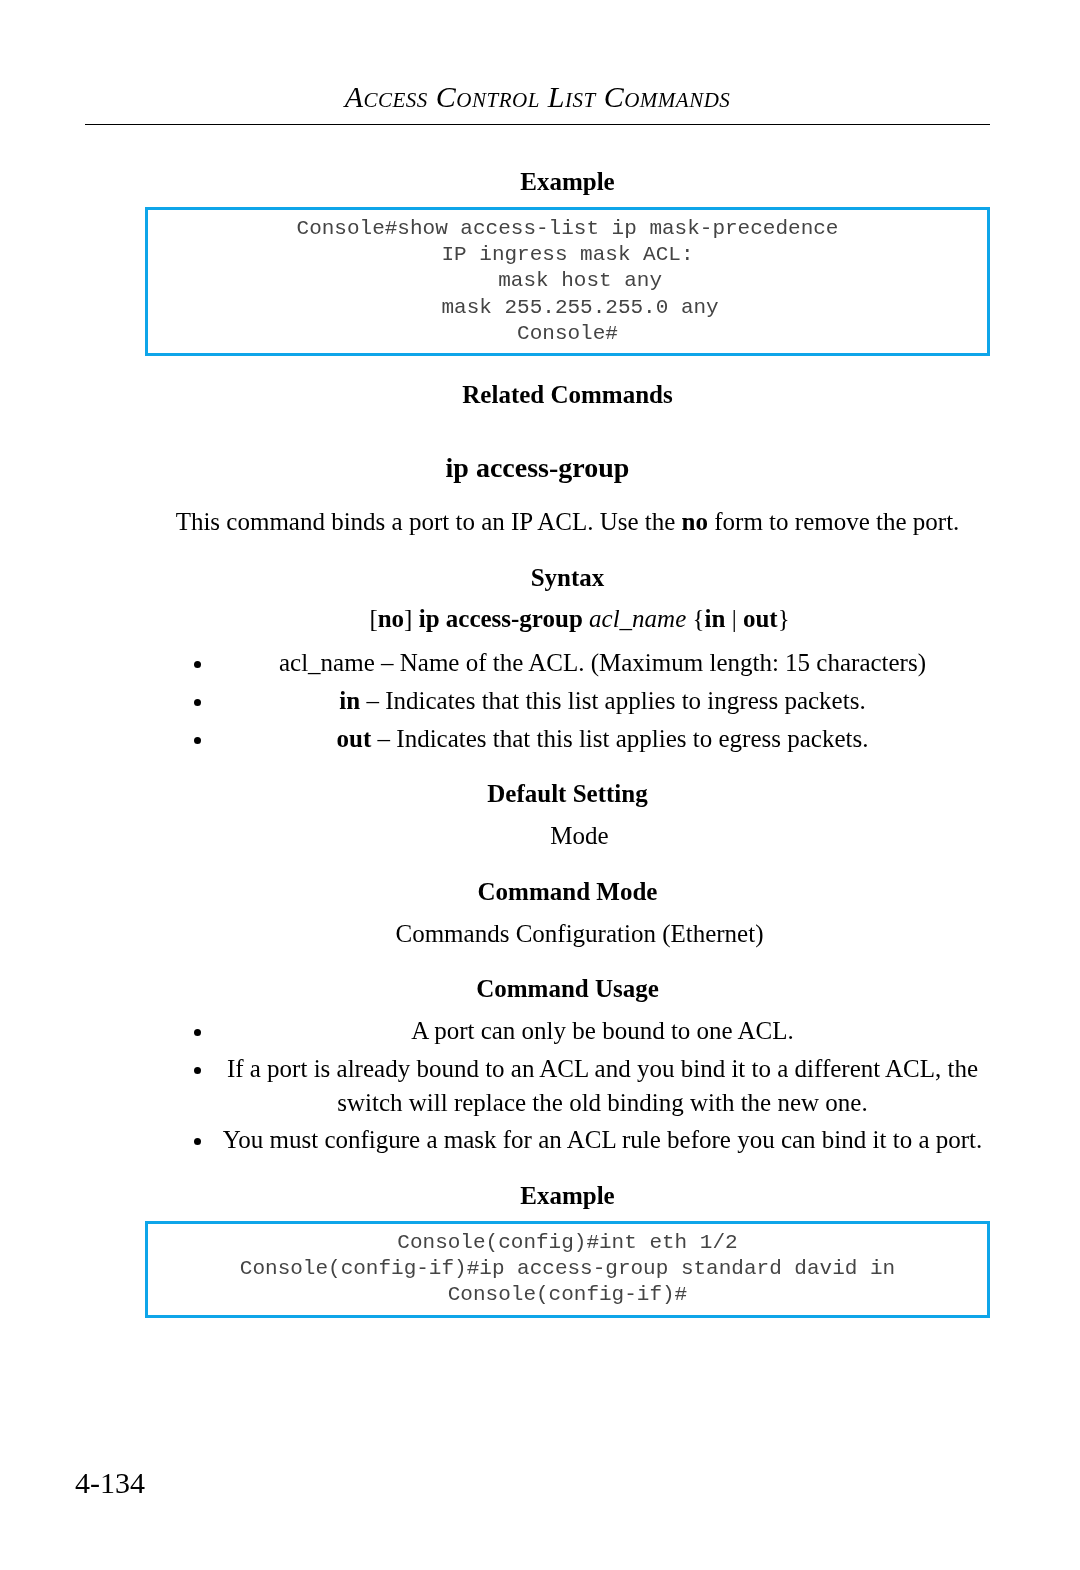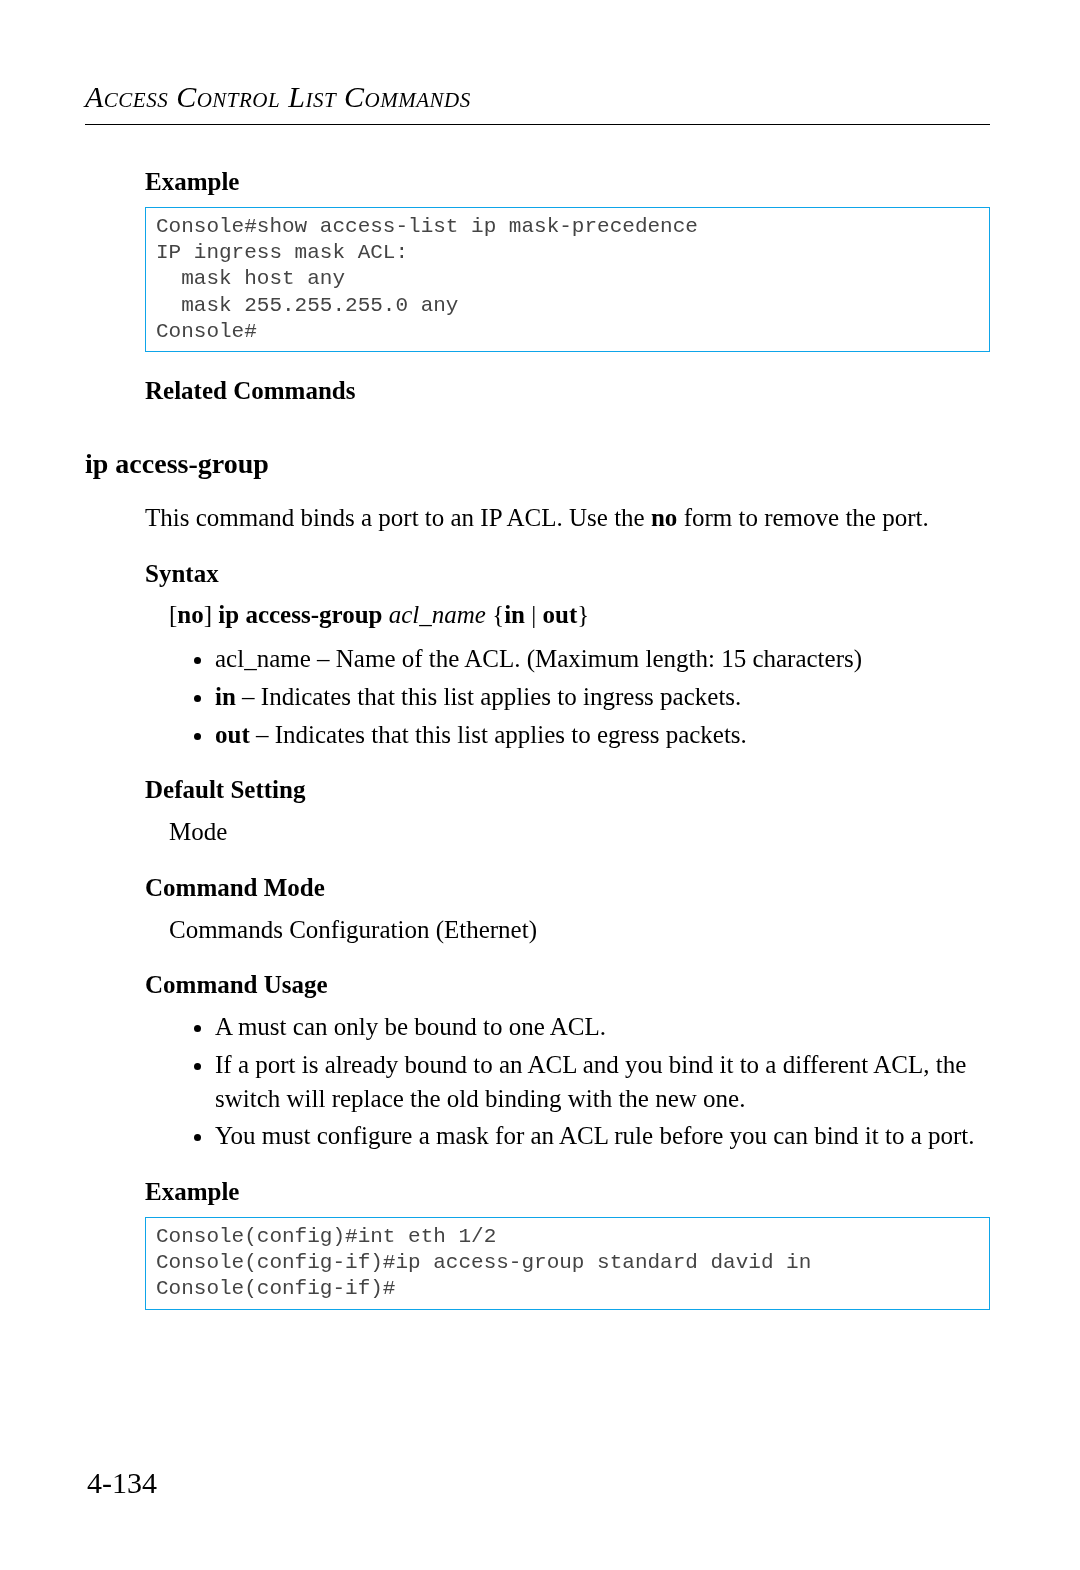--- a/index.html
+++ b/index.html
@@ -8,20 +8,21 @@
     background: #fff;
     color: #000;
     font-family: Garamond, "Times New Roman", Georgia, serif;
   }
   .page {
     width: 1080px;
     height: 1570px;
     position: relative;
     box-sizing: border-box;
     padding: 80px 90px 0 85px;
+    text-align: center;
   }
   .running-head {
     font-style: italic;
     font-variant: small-caps;
     font-size: 30px;
     letter-spacing: 0.5px;
     margin-bottom: 10px;
   }
   .rule {
     border: 0;
@@ -33,21 +34,21 @@
     font-size: 25px;
     line-height: 1.35;
     margin-top: 21px;
   }
   .h-label {
     font-weight: bold;
     margin-top: 22px;
     margin-bottom: 8px;
   }
   .code-block {
-    border: 1px solid #0ea5e9;
+    border: 3px solid #0ea5e9;
     padding: 6px 10px;
     font-family: "Courier New", Courier, monospace;
     font-size: 21px;
     line-height: 1.25;
     white-space: pre;
     color: #444;
     margin-bottom: 12px;
   }
   .indent1 {
     margin-left: 24px;
@@ -72,21 +73,21 @@
   ul.bullets {
     list-style: disc;
     padding-left: 70px;
     margin: 4px 0 10px 0;
   }
   ul.bullets li {
     margin-bottom: 4px;
   }
   .page-number {
     position: absolute;
-    left: 87px;
+    left: 75px;
     bottom: 70px;
     font-size: 30px;
   }
 </style>
 </head>
 <body>
 
 <div class="page">
 
   <div class="running-head">Access Control List Commands</div>
@@ -132,21 +133,21 @@
     </ul>
 
     <div class="h-label">Default Setting</div>
     <div class="indent1 para">Mode</div>
 
     <div class="h-label">Command Mode</div>
     <div class="indent1 para">Commands Configuration (Ethernet)</div>
 
     <div class="h-label">Command Usage</div>
     <ul class="bullets">
-      <li>A must can only be bound to one ACL.</li>
+      <li>A port can only be bound to one ACL.</li>
       <li>If a port is already bound to an ACL and you bind it to a different ACL, the switch will replace the old binding with the new one.</li>
       <li>You must configure a mask for an ACL rule before you can bind it to a port.</li>
     </ul>
 
     <div class="h-label">Example</div>
     <div class="code-block">Console(config)#int eth 1/2
 Console(config-if)#ip access-group standard david in
 Console(config-if)#</div>
 
   </div>

